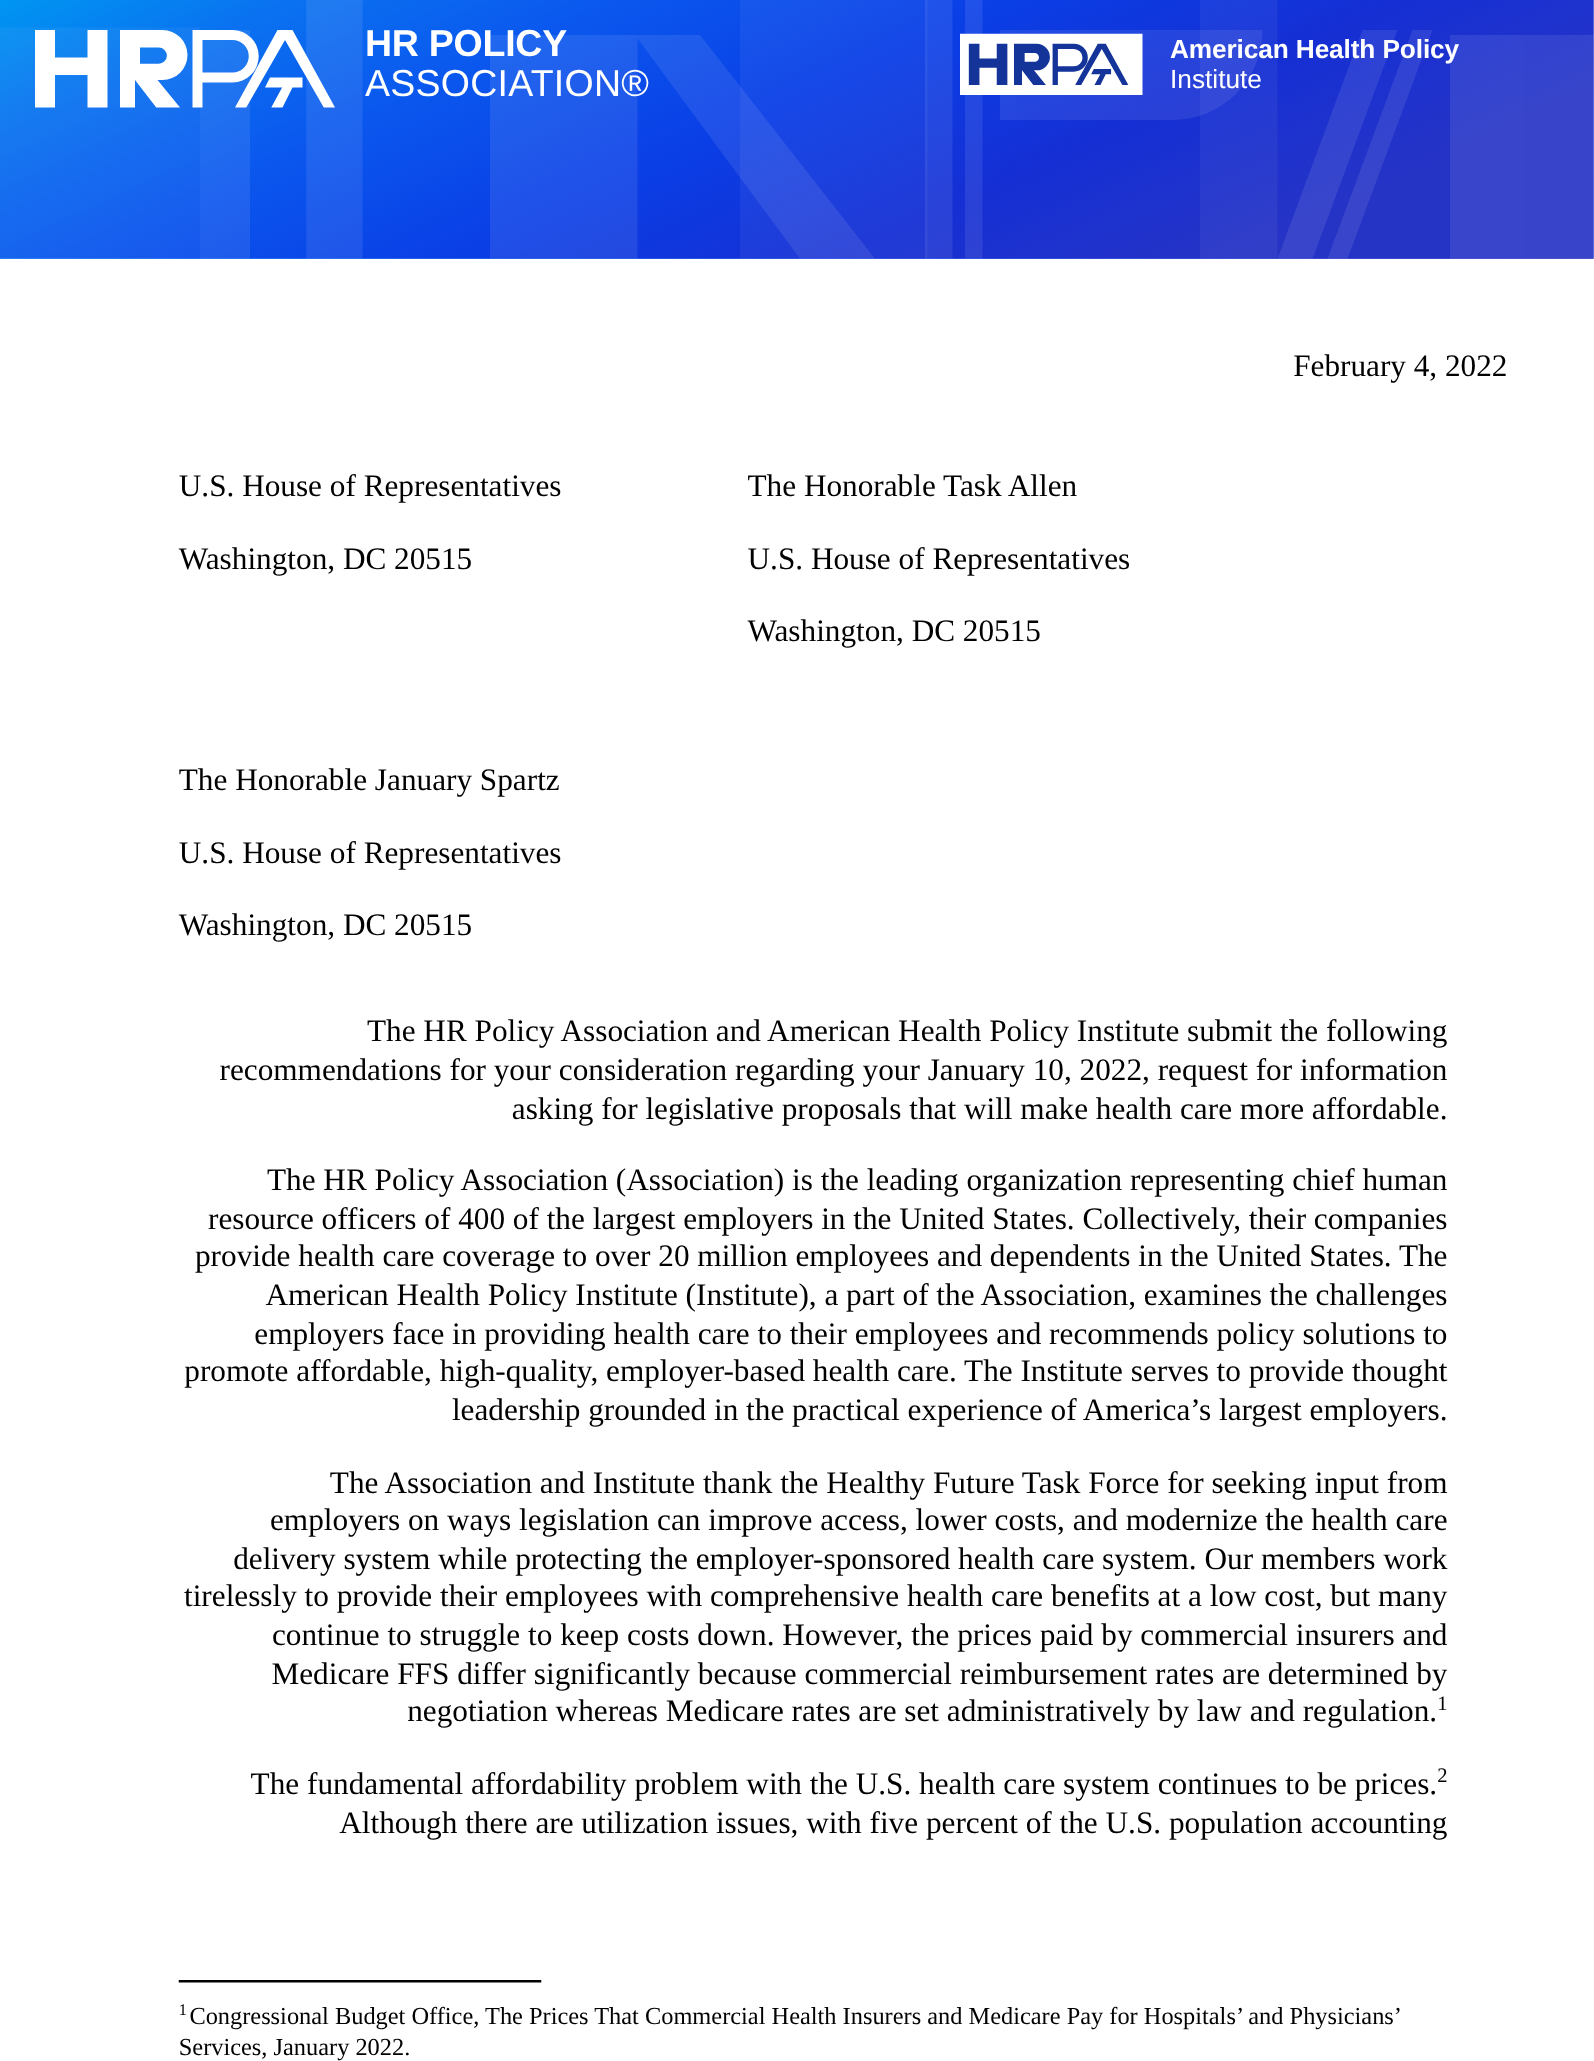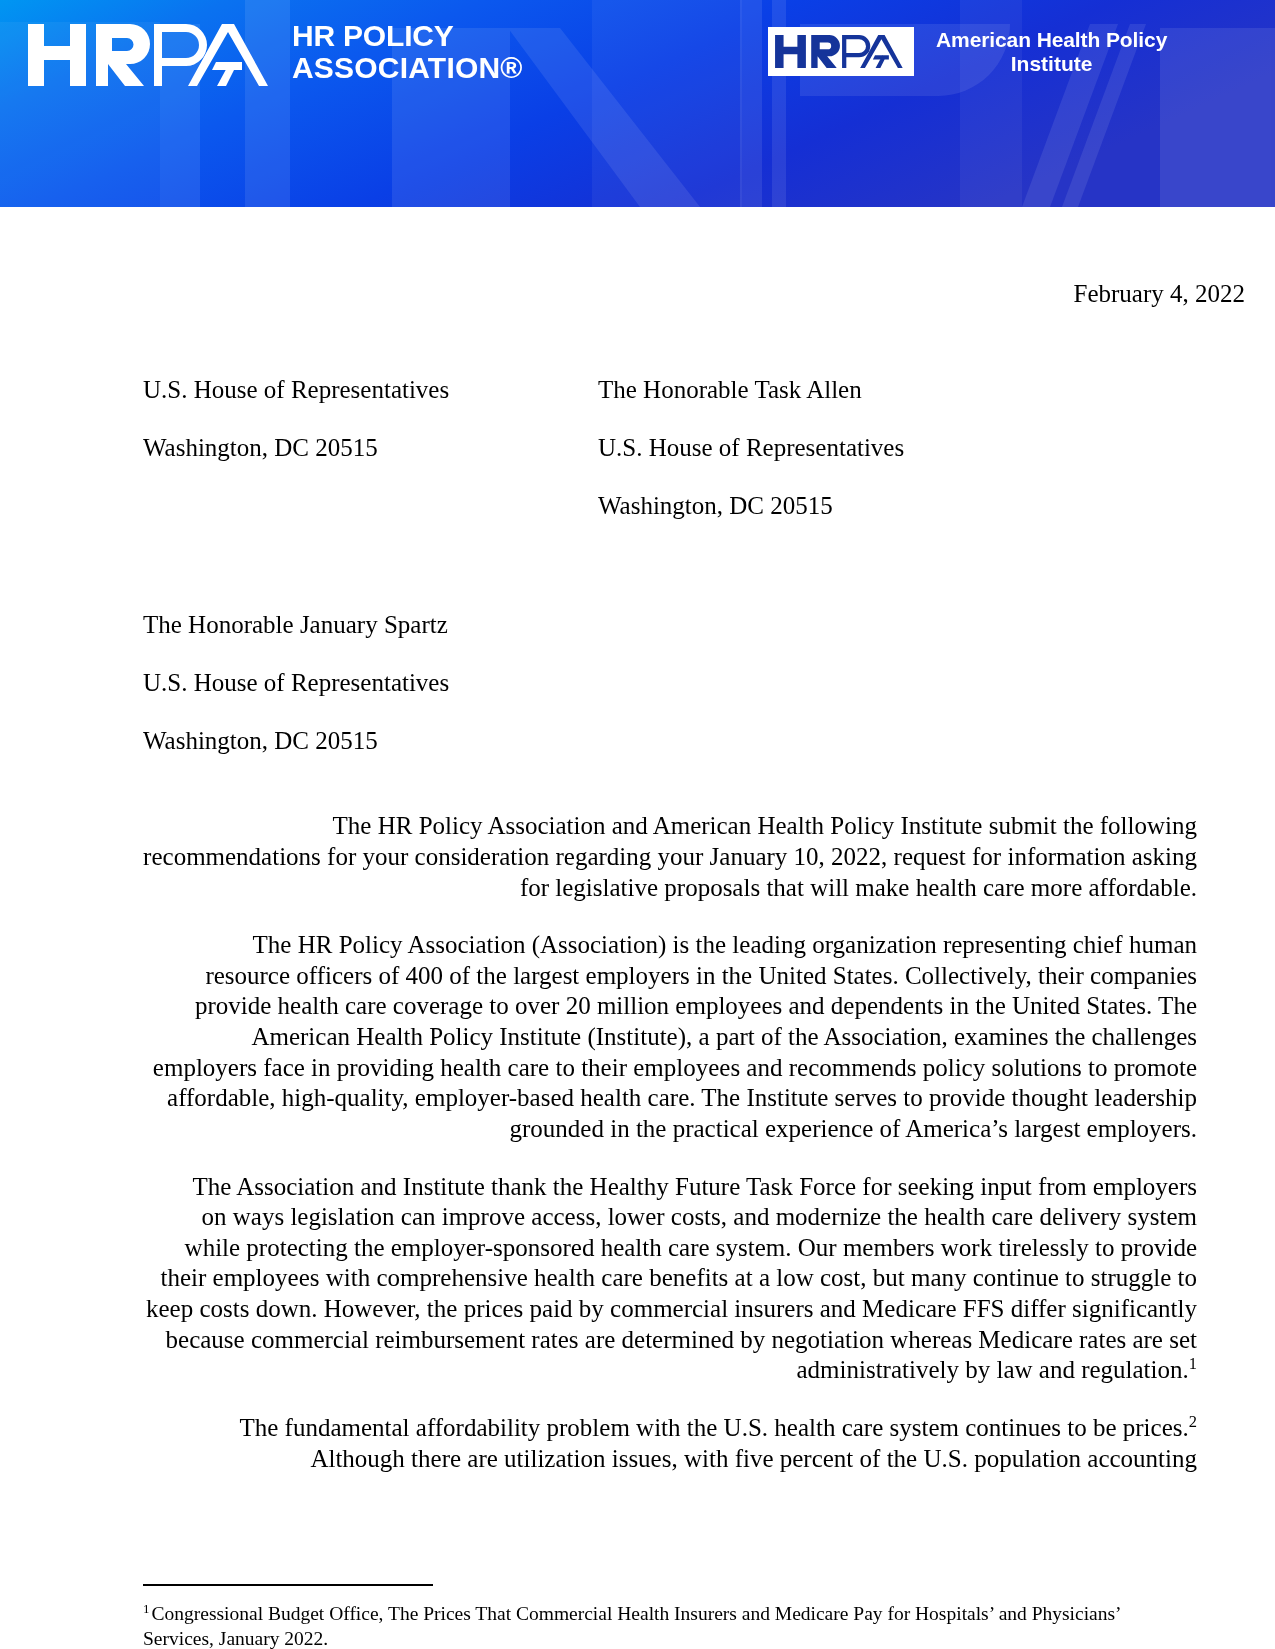--- a/index.html
+++ b/index.html
@@ -46,21 +46,21 @@
   .wordmark-left {
     color: #ffffff;
     font-family: "Liberation Sans", "DejaVu Sans", sans-serif;
     font-weight: bold;
     font-size: 30px;
     line-height: 1.07;
     letter-spacing: -0.2px;
     padding-bottom: 6px;
   }
   .wordmark-left .l2 {
-    font-weight: bold;
+    font-weight: normal;
     letter-spacing: 0.2px;
   }
 
   .banner-logo-right {
     position: absolute;
     left: 768px;
     top: 27px;
     display: flex;
     align-items: flex-start;
     gap: 22px;
@@ -73,26 +73,26 @@
     line-height: 0;
   }
   .wordmark-right {
     color: #ffffff;
     font-family: "Liberation Sans", "DejaVu Sans", sans-serif;
     font-size: 21px;
     line-height: 1.16;
     padding-top: 1px;
   }
   .wordmark-right .r1 { font-weight: bold; letter-spacing: -0.1px; }
-  .wordmark-right .r2 { font-weight: bold; text-align: center; }
+  .wordmark-right .r2 { font-weight: normal; }
 
   
   .page {
     position: relative;
-    padding: 0 78px 0 143px;
+    padding: 0 117px 0 143px;
     box-sizing: border-box;
     width: 1275px;
   }
   .date-line {
     text-align: right;
     font-size: 25px;
     line-height: 1.22;
     margin-top: 72px;
     margin-right: -48px;
   }

